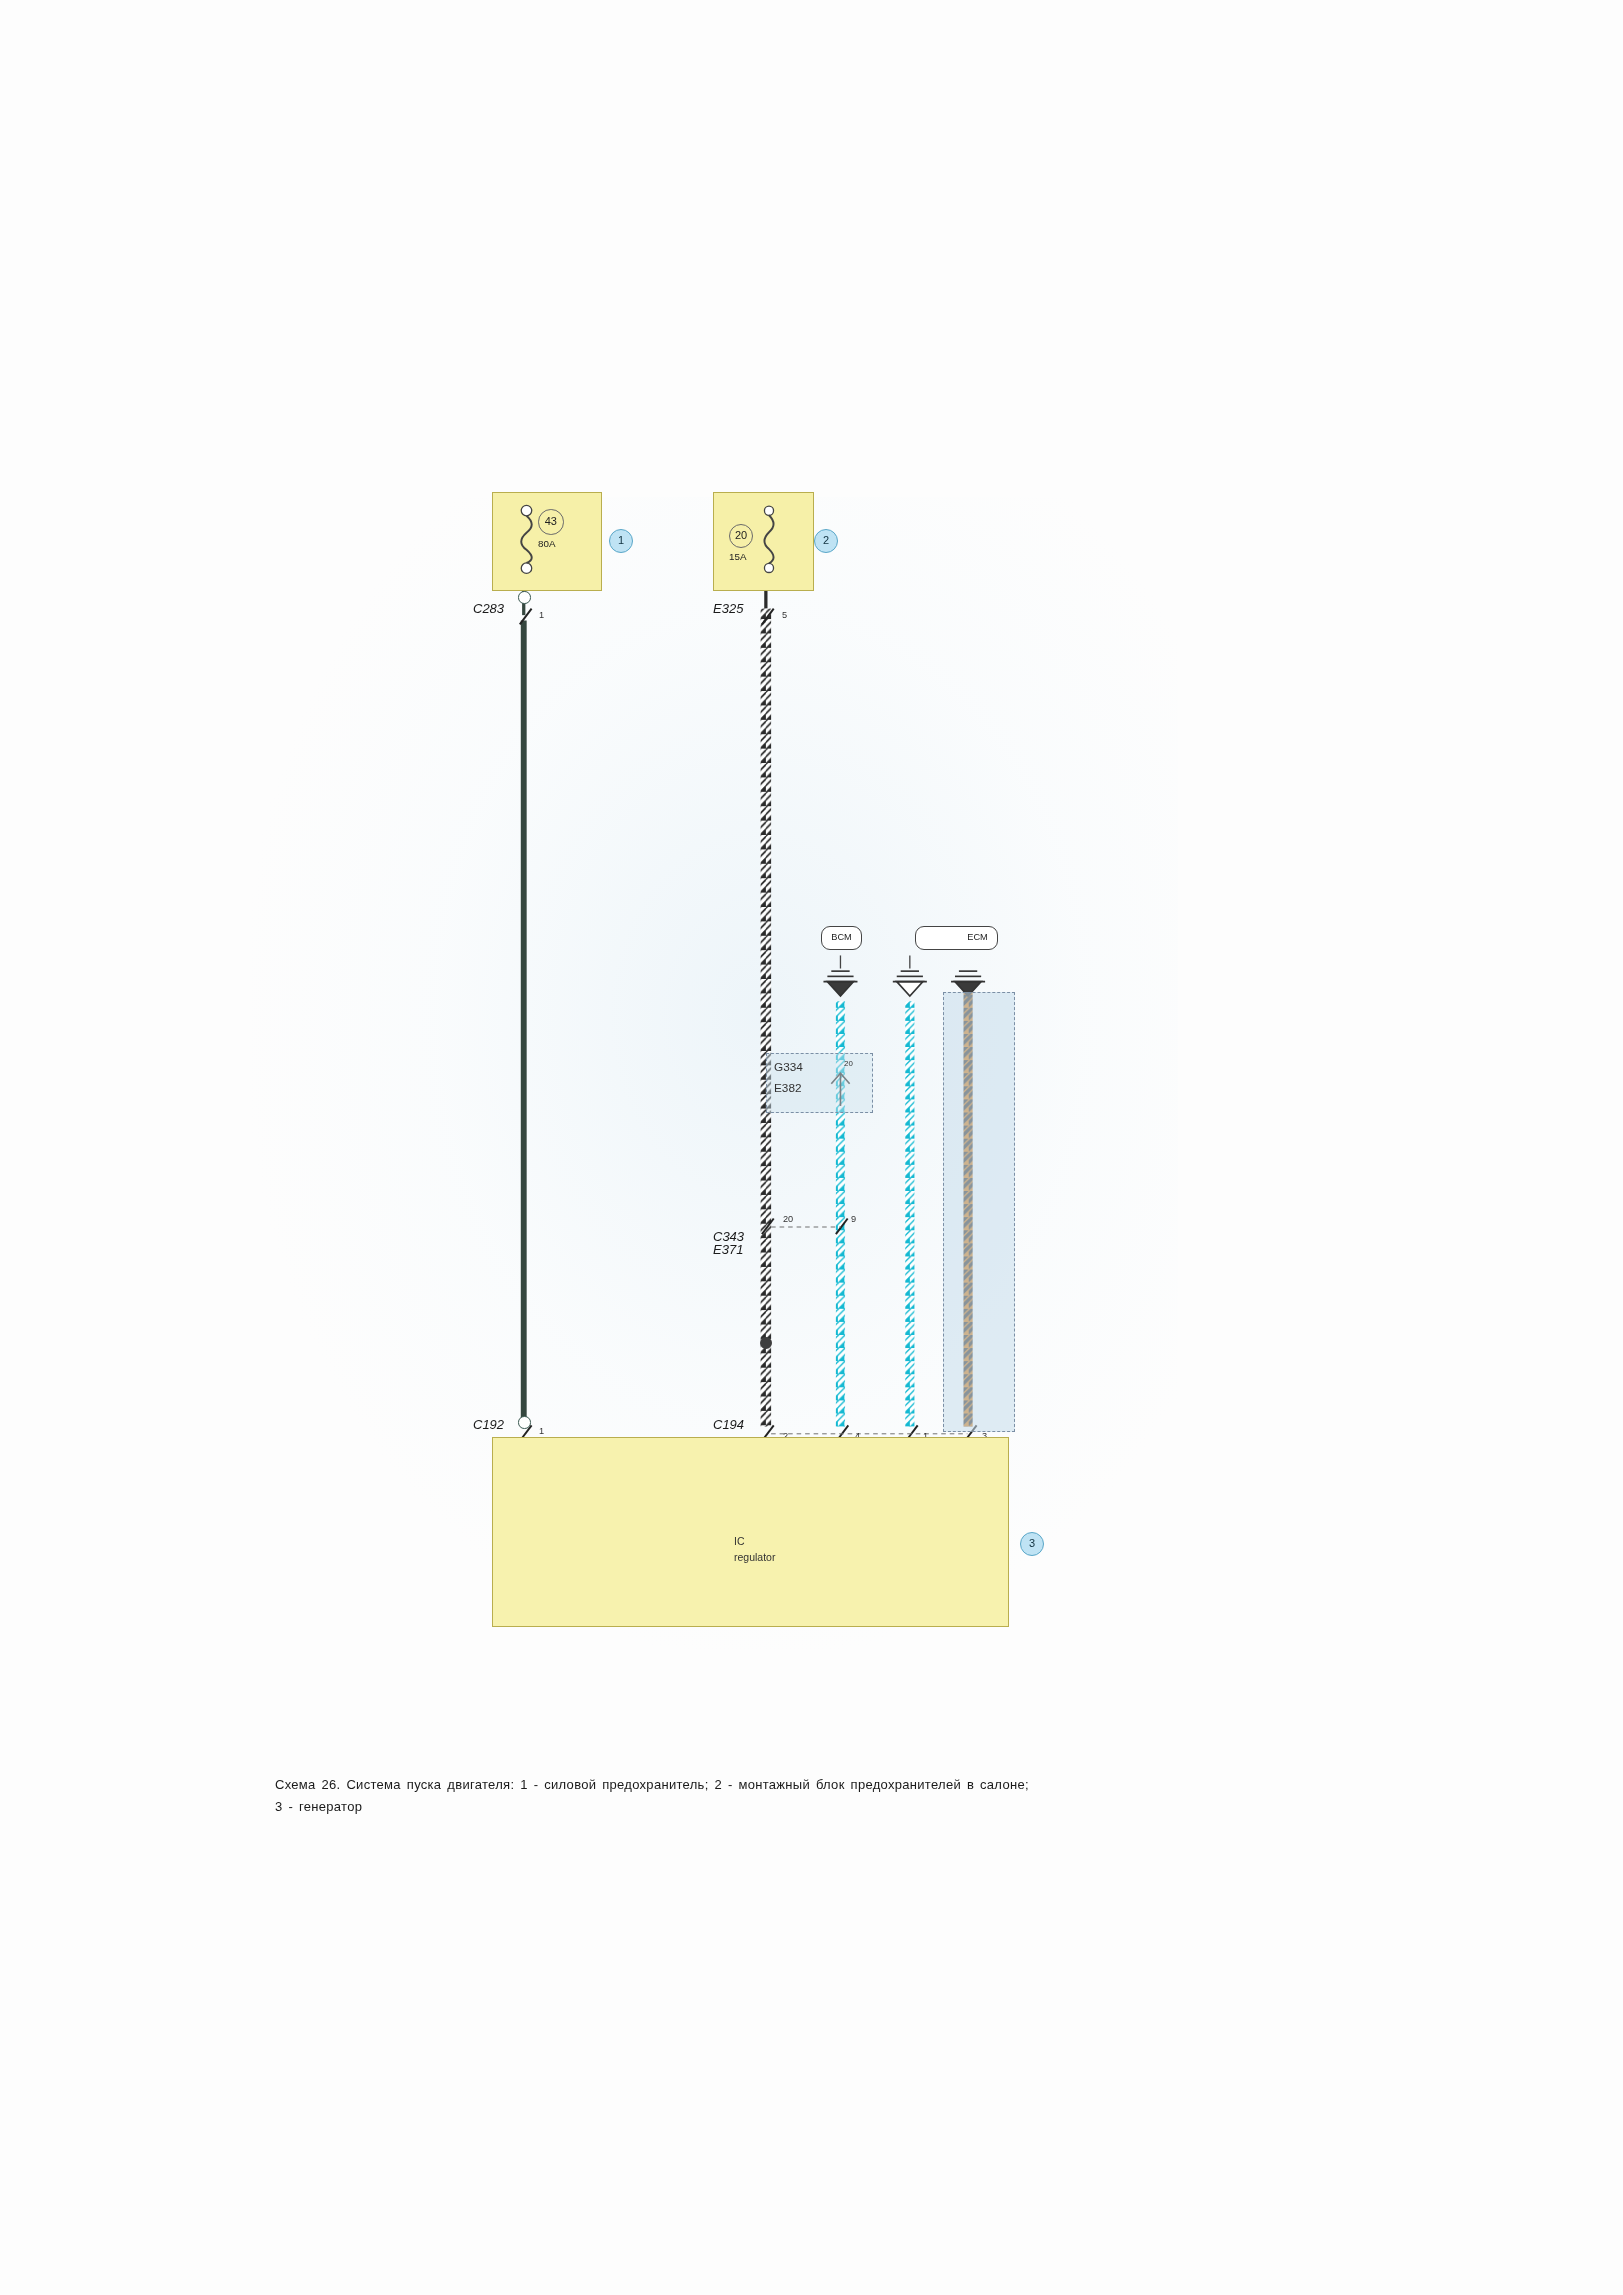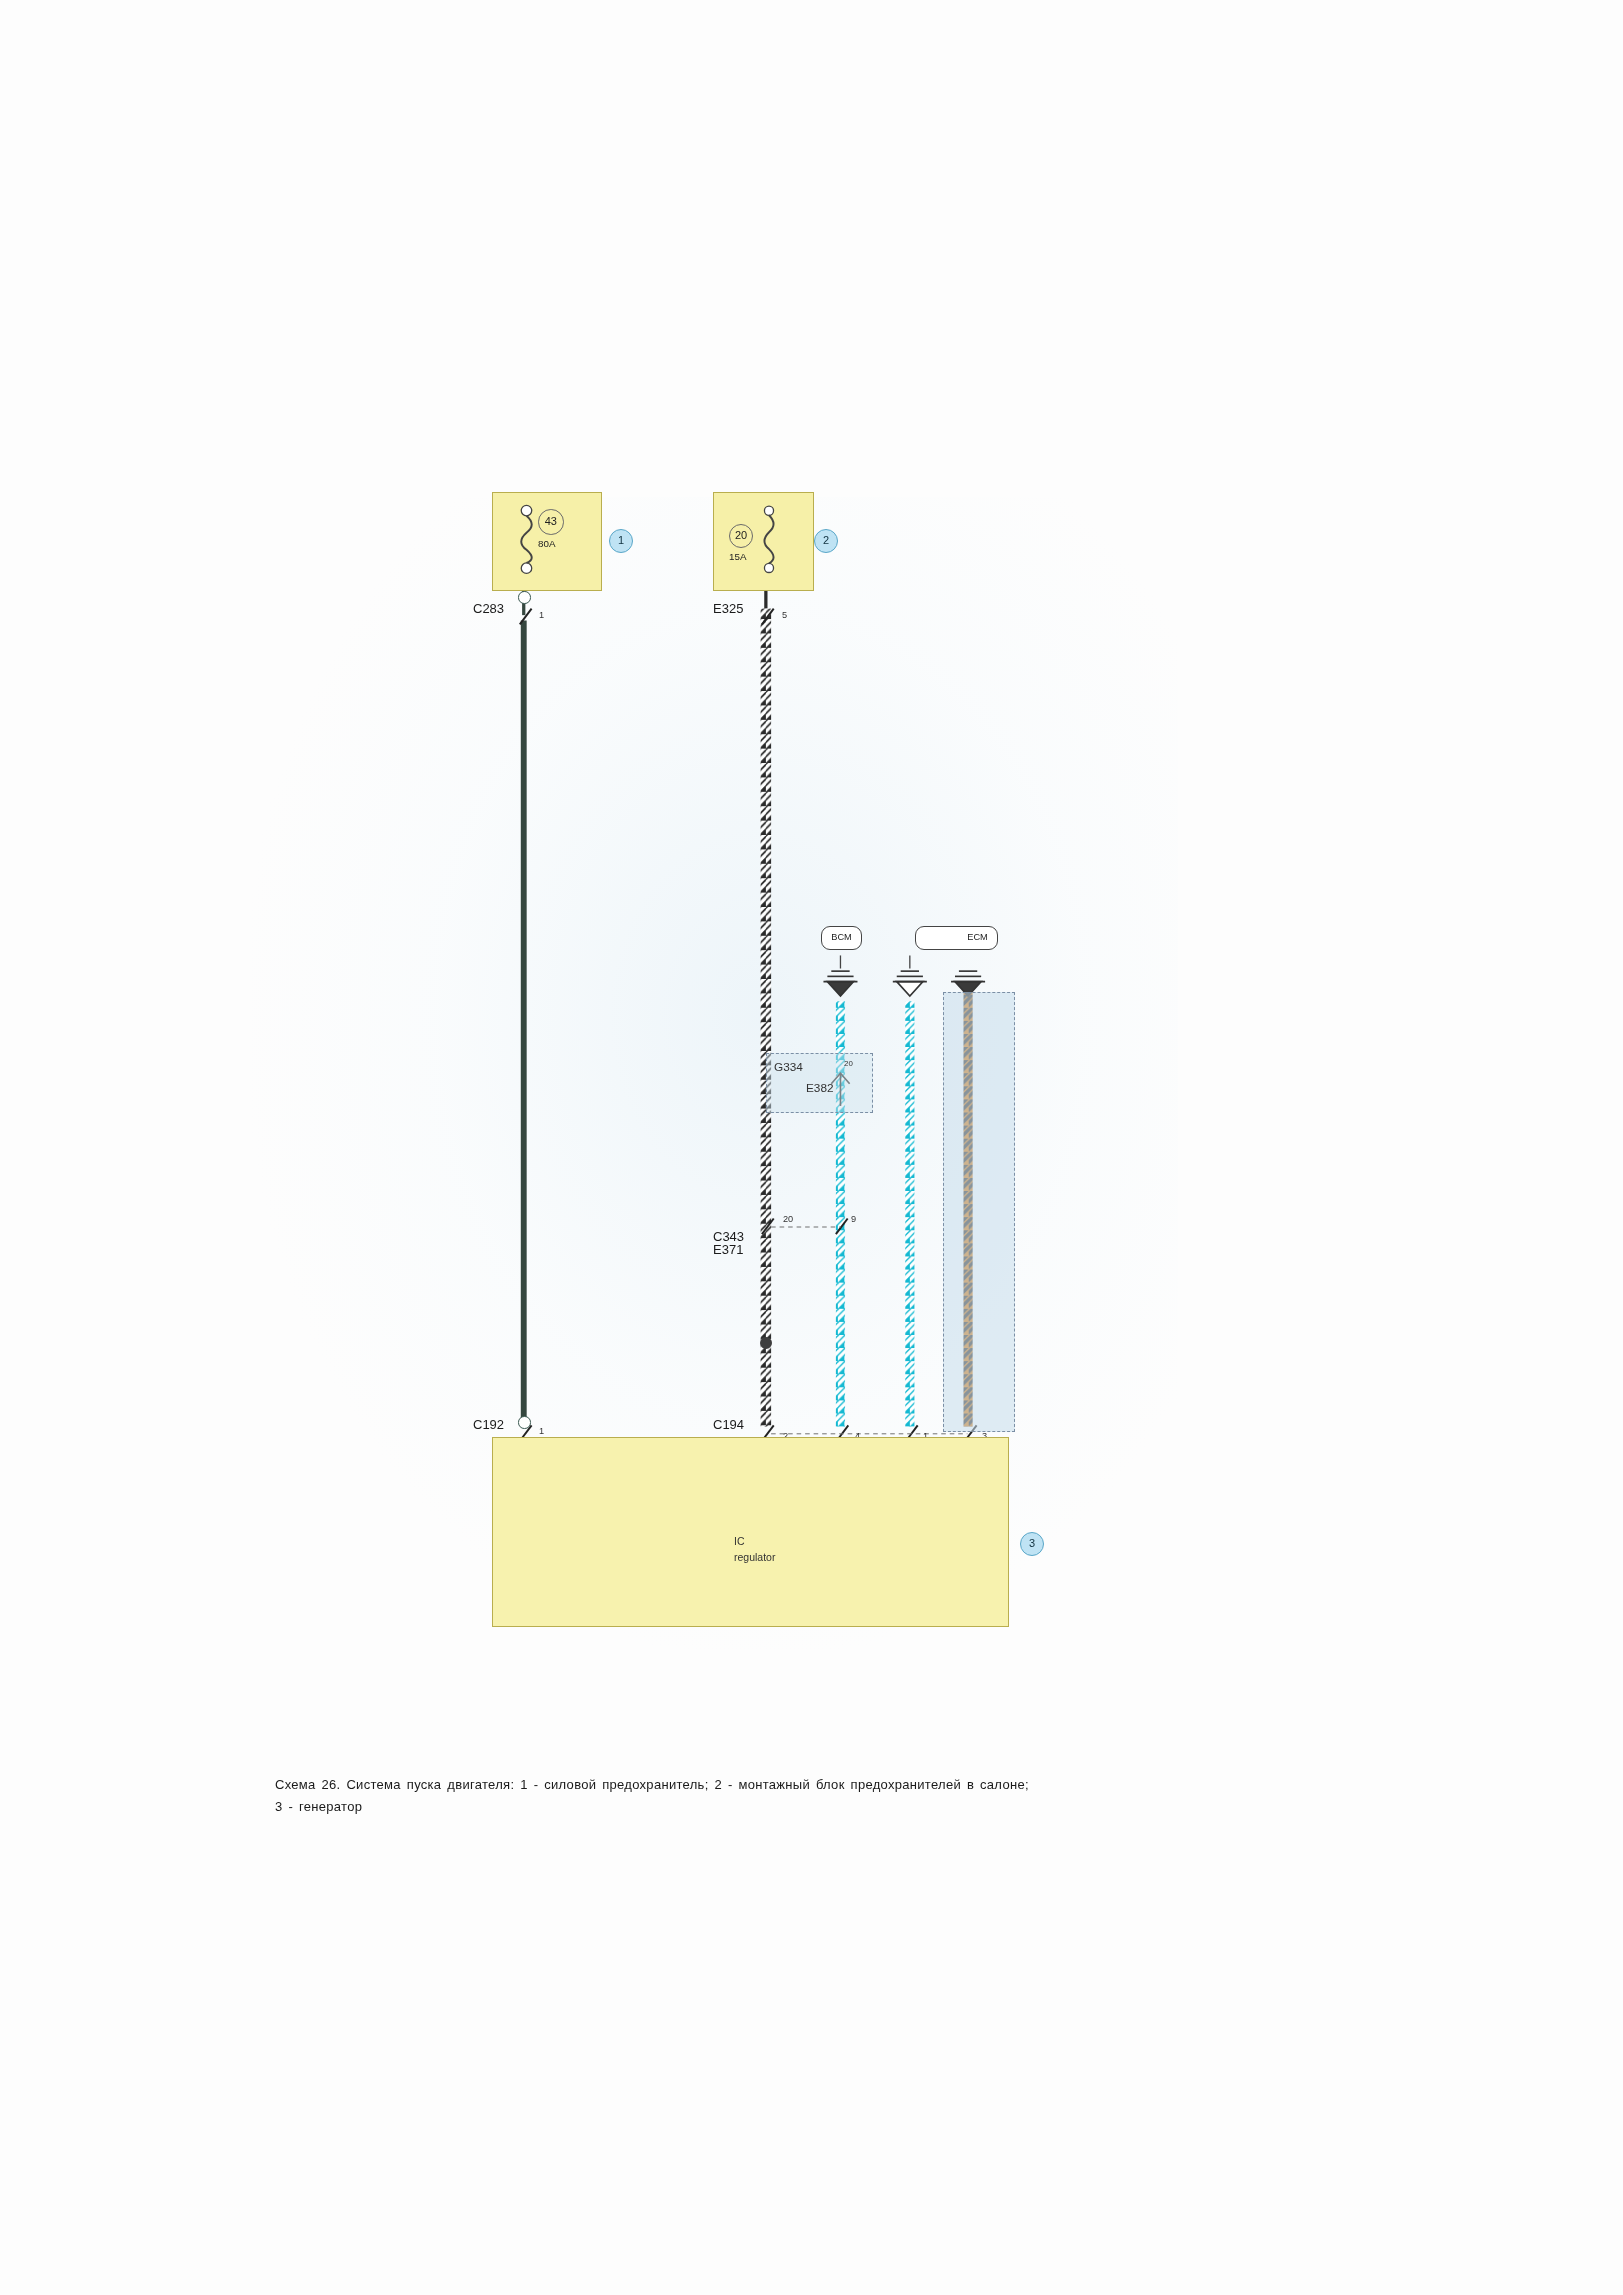--- a/index.html
+++ b/index.html
@@ -81,20 +81,21 @@
     font-size: 9.8px;
     color: #222;
     white-space: nowrap;
   }
 
   .label {
     position: absolute;
     font-size: 13px;
     color: #1b1b1b;
     white-space: nowrap;
+    font-style: italic;
   }
   .label-sm {
     position: absolute;
     font-size: 9.2px;
     color: #333;
     white-space: nowrap;
   }
   .label-xs {
     position: absolute;
     font-size: 7.9px;
@@ -345,21 +346,21 @@
     <div class="conn-open" style="left:518px; top:591px;"></div>
     <div class="conn-open" style="left:518px; top:1416px;"></div>
 
     <div class="splice-dot" style="left:760px; top:1337px;"></div>
 
     <div class="modtag" style="left:821px; top:926px;">BCM</div>
     <div class="modtag" style="left:915px; top:926px;padding-left:42px;">ECM</div>
 
     <div class="dashbox" style="left:766px; top:1053px; width:107px; height:60px;"></div>
     <div class="label-sm" style="left:774px; top:1060px; font-size:11.8px;">G334</div>
-    <div class="label-sm" style="left:774px; top:1081px; font-size:11.8px;margin-left:32px;">E382</div>
+    <div class="label-sm" style="left:774px; top:1081px; font-size:11.8px;">E382</div>
     <div class="label-xs" style="left:844px; top:1059px;">20</div>
 
     <div class="dashbox" style="left:943px; top:992px; width:72px; height:440px; background:rgba(199,221,235,0.55);"></div>
 
     <div class="genbox" style="left:492px; top:1437px; width:517px; height:190px;"></div>
     <div class="label-sm" style="left:734px; top:1535px; font-size:10.5px;">IC</div>
     <div class="label-sm" style="left:734px; top:1551px; font-size:10.5px;">regulator</div>
     <div class="callout" style="left:1020px; top:1532px;">3</div>
 
   </div>

